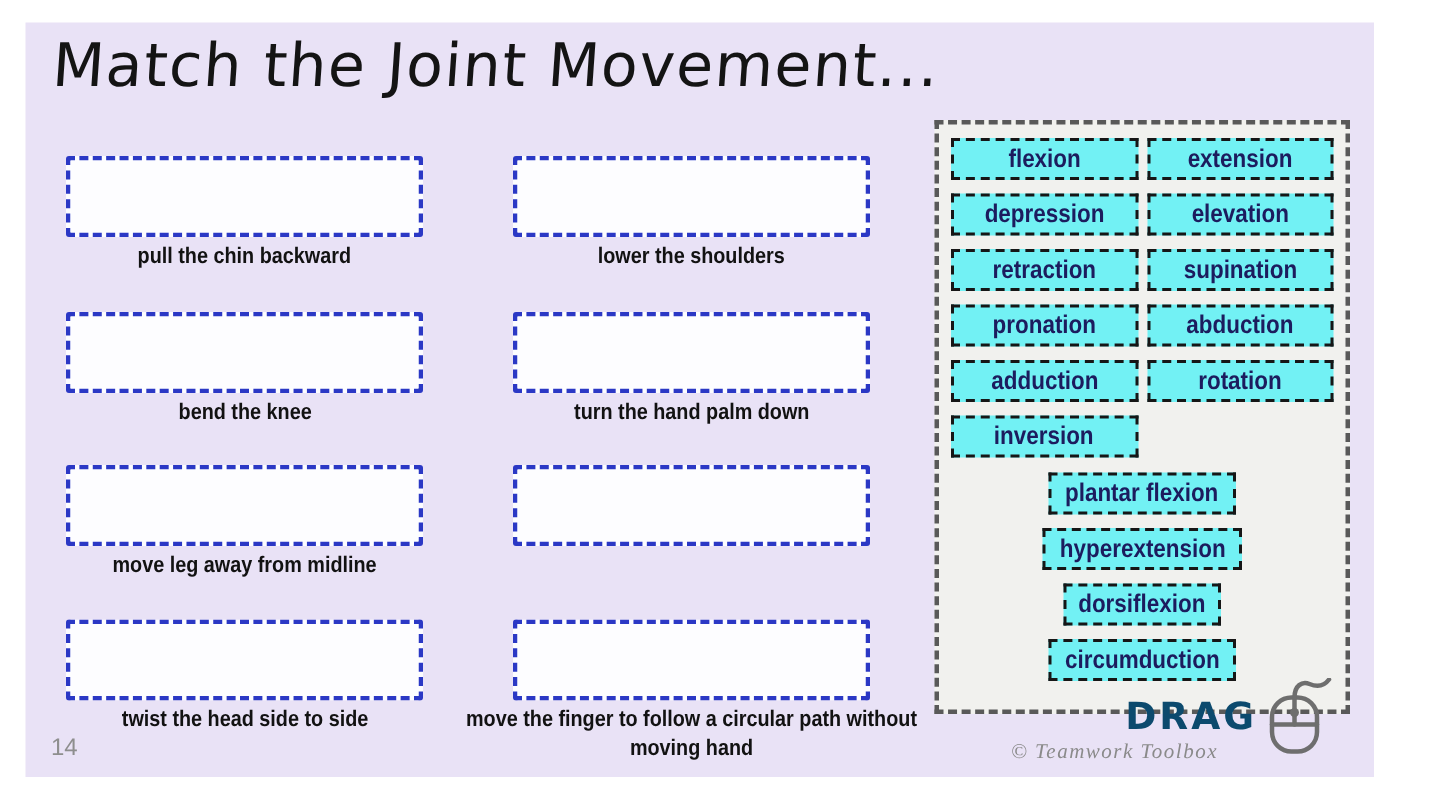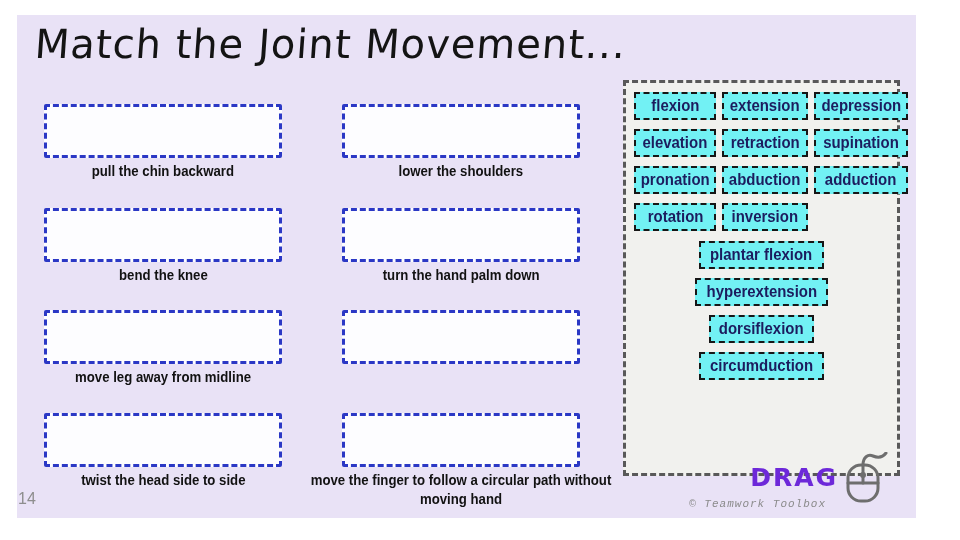--- a/index.html
+++ b/index.html
@@ -28,47 +28,47 @@
     text-align:center; font-weight:bold; font-size:15px; color:#121212;
     line-height:1.25;
   }
   .cond { display:inline-block; transform:scaleX(.88); transform-origin:center; }
   .panel {
     position:absolute; left:606px; top:65px; width:277px; height:396px;
     background:#f1f1ee; border:3px dashed #595959;
     padding:9px 8px; display:flex; flex-direction:column;
   }
   .pair-grid {
-    display:grid; grid-template-columns:1fr 1fr 1fr; gap:9px 6px;
+    display:grid; grid-template-columns:1fr 1fr; gap:9px 6px;
   }
   .tile {
     height:28px; background:#72f1f4; border:2px dashed #161616;
     display:flex; align-items:center; justify-content:center;
     font-weight:bold; font-size:17px; color:#1c1c5e;
     white-space:nowrap; cursor:grab;
   }
   .singles { display:flex; flex-direction:column; align-items:center; gap:9px; margin-top:10px; }
   .singles .tile { padding:0 2px; }
   .drag-group {
     position:absolute; right:28px; bottom:14px;
-    display:flex; align-items:flex-end; gap:4px; color:#6d28d9;
+    display:flex; align-items:flex-end; gap:4px; color:#0c4a6e;
   }
   .drag-label {
     font-family:"DejaVu Sans", sans-serif; font-size:25px; font-weight:bold;
     letter-spacing:2px; line-height:1; margin-bottom:14px;
   }
   .mouse-icon svg { display:block; }
   .credit {
-    position:absolute; right:90px; bottom:8px;
-    font-family:Liberation Mono, monospace; font-style:italic;
-    font-size:11px; color:#8a8a8a; letter-spacing:1px;
+    position:absolute; right:104px; bottom:8px;
+    font-family:Liberation Serif, serif; font-style:italic;
+    font-size:14px; color:#8a8a8a; letter-spacing:1px;
   }
   .slide-number {
     position:absolute; left:1px; bottom:10px;
-    font-size:16px; color:#8e8e8e;
+    font-size:16px; color:#8e8e8e;padding-left:16px;
   }
 </style>
 </head>
 <body>
 
 <div class="slide">
 
   <div class="title">Match the Joint Movement...</div>
 
   <div class="col col-left">

